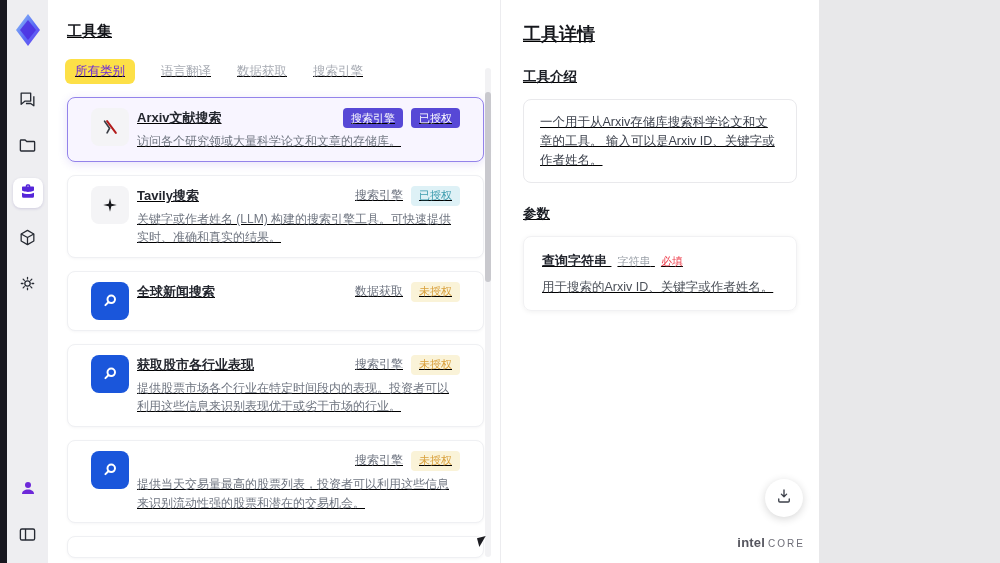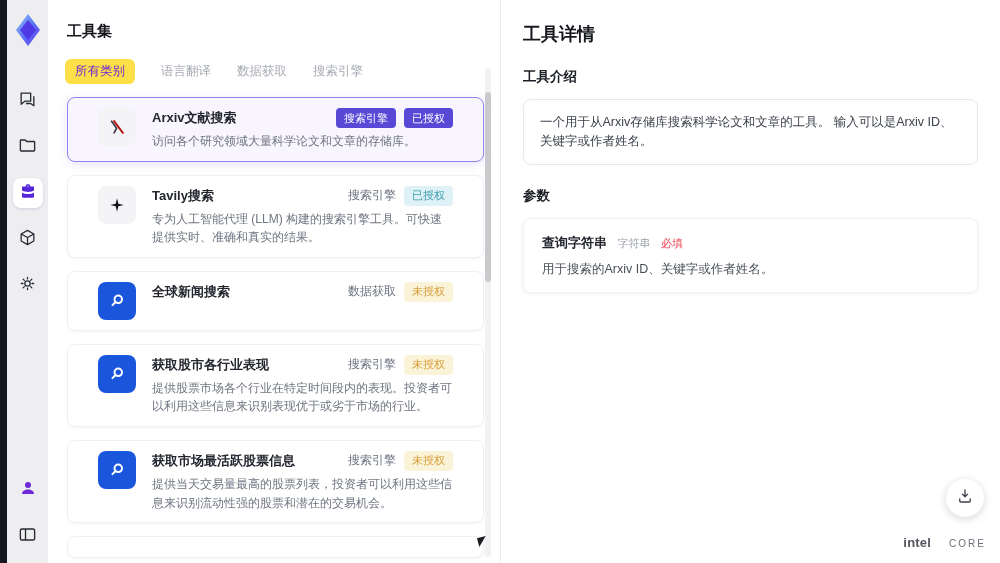--- a/index.html
+++ b/index.html
@@ -1,31 +1,31 @@
 <!DOCTYPE html>
 <html><head>
 <meta charset="utf-8">
 <style>
   html,body{margin:0;padding:0;background:#e8e8ea;}
   *{box-sizing:border-box;font-family:"Liberation Sans","DejaVu Sans",sans-serif;}
-  .app{position:relative;width:1000px;height:563px;background:#fff;overflow:hidden;display:flex;}
+  .app{position:relative;width:819px;height:563px;background:#fff;overflow:hidden;display:flex;text-decoration:underline;}
   .edge-strip{width:7px;background:#17171f;flex:none;}
   
   .sidebar{width:41px;background:#eeeef1;flex:none;display:flex;flex-direction:column;align-items:center;padding-top:12px;}
   .logo{width:32px;height:36px;margin-bottom:38px;display:flex;align-items:center;justify-content:center;}
   .nav-btn{width:30px;height:30px;margin-bottom:16px;display:flex;align-items:center;justify-content:center;border-radius:8px;cursor:pointer;}
   .nav-btn.active{background:#fff;box-shadow:0 1px 3px rgba(40,20,120,.15);}
   .sidebar-bottom{margin-top:auto;padding-bottom:6px;display:flex;flex-direction:column;align-items:center;}
   
   .list-pane{width:452px;flex:none;position:relative;padding:20px 16px 0 19px;}
   .list-title{font-size:15px;font-weight:bold;color:#15171c;margin:2px 0 18px;}
   .tabs{display:flex;align-items:center;gap:26px;font-size:12.5px;margin-bottom:13px;}
   .tab{color:#a6aab2;cursor:pointer;white-space:nowrap;}
   .tab.active{background:#fde047;color:#6d28d9;padding:4px 10px;border-radius:6px;margin-left:-2px;}
-  .card{display:flex;gap:16px;padding:10px 30px;border:1px solid #eff0f3;border-radius:8px;margin-bottom:13px;background:#fff;box-shadow:0 1px 3px rgba(20,20,40,.04);cursor:pointer;}
+  .card{display:flex;gap:8px;padding:10px 23px;border:1px solid #eff0f3;border-radius:8px;margin-bottom:13px;background:#fff;box-shadow:0 1px 3px rgba(20,20,40,.04);cursor:pointer;}
   .card.selected{border:1.5px solid #9383ea;background:#f8f5ff;box-shadow:0 2px 10px rgba(108,76,226,.16);}
   .tool-icon{width:38px;height:38px;border-radius:8px;flex:none;display:flex;align-items:center;justify-content:center;}
   .icon-light{background:#f4f4f6;}
   .icon-blue{background:#1a56db;}
   .card-body{flex:1;min-width:0;}
   .row1{display:flex;align-items:center;gap:8px;}
   .tname{font-size:13px;font-weight:bold;color:#23262e;white-space:nowrap;}
   .spacer{flex:1;}
   .cat{font-size:12px;color:#6e7480;white-space:nowrap;}
   .badge{font-size:11px;padding:2.5px 8px;border-radius:4px;white-space:nowrap;}
@@ -41,21 +41,21 @@
   .pane-title{font-size:18px;font-weight:bold;color:#15171c;margin:2px 0 22px;}
   .section-h{font-size:13.5px;font-weight:bold;color:#1a1d24;margin:0 0 13px;}
   .intro-box{border:1px solid #e9e9ec;border-radius:8px;padding:13px 16px;font-size:12.5px;color:#3d424d;margin-bottom:22px;line-height:1.5;}
   .param-card{border:1px solid #f1f1f3;border-radius:8px;box-shadow:0 1px 5px rgba(0,0,0,.06);padding:14px 18px;}
   .pname{font-size:13px;font-weight:bold;color:#23262e;}
   .ptype{font-size:11px;color:#9aa0a8;margin-left:6px;}
   .preq{font-size:11px;color:#ee3f4d;margin-left:6px;margin-top:30px;}
   .pdesc{font-size:12.5px;color:#4b5058;margin-top:9px;}
   
   .fab{position:absolute;right:16px;bottom:46px;width:38px;height:38px;border-radius:50%;background:#fff;box-shadow:0 2px 8px rgba(0,0,0,.16);display:flex;align-items:center;justify-content:center;cursor:pointer;}
-  .intel{position:absolute;right:14px;bottom:13px;color:#55555e;font-size:13px;display:flex;align-items:baseline;gap:18px;}
+  .intel{position:absolute;right:14px;bottom:13px;color:#55555e;font-size:13px;display:flex;align-items:baseline;gap:3px;}
   .intel .i{font-weight:bold;letter-spacing:.2px;}
   .intel .c{font-size:10px;letter-spacing:2px;color:#6e6e78;}
 </style>
 </head>
 <body>
 
 <div class="app">
   <div class="edge-strip"></div>
 
   <aside class="sidebar">
@@ -166,21 +166,21 @@
             <path fill="#17181c" d="M12 3l1.8 7.2L21 12l-7.2 1.8L12 21l-1.8-7.2L3 12l7.2-1.8z"></path>
           </svg>
       </div>
       <div class="card-body">
         <div class="row1">
           <span class="tname">Tavily搜索</span>
           <span class="spacer"></span>
           <span class="cat">搜索引擎</span>
           <span class="badge ok">已授权</span>
         </div>
-        <div class="desc">专为人工智能代理 (LLM) 构建的搜索引擎工具。可快速提供实时、准确和真实的结果。</div>
+        <div class="desc">关键字或作者姓名 (LLM) 构建的搜索引擎工具。可快速提供实时、准确和真实的结果。</div>
       </div>
     </div>
 
     <div class="card">
       <div class="tool-icon icon-blue">
         <svg width="20" height="20" viewBox="0 0 24 24" fill="none" stroke="#fff" stroke-width="2.4" stroke-linecap="round">
             <circle cx="13.5" cy="10" r="4.5"></circle>
             <path d="M10 13.5L6.5 17"></path>
           </svg>
       </div>
@@ -214,21 +214,20 @@
 
     <div class="card">
       <div class="tool-icon icon-blue">
         <svg width="20" height="20" viewBox="0 0 24 24" fill="none" stroke="#fff" stroke-width="2.4" stroke-linecap="round">
             <circle cx="13.5" cy="10" r="4.5"></circle>
             <path d="M10 13.5L6.5 17"></path>
           </svg>
       </div>
       <div class="card-body">
         <div class="row1">
-          <span class="tname">获取市场最活跃股票信息</span>
           <span class="spacer"></span>
           <span class="cat">搜索引擎</span>
           <span class="badge no">未授权</span>
         </div>
         <div class="desc">提供当天交易量最高的股票列表，投资者可以利用这些信息来识别流动性强的股票和潜在的交易机会。</div>
       </div>
     </div>
 
     <div class="card">
       

